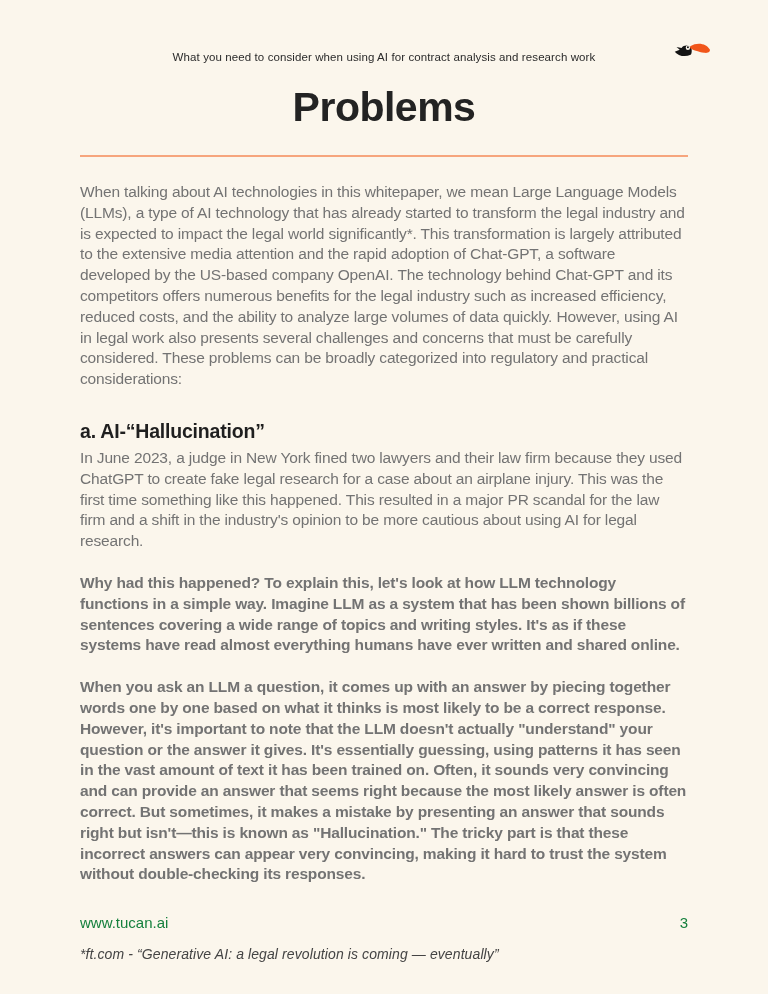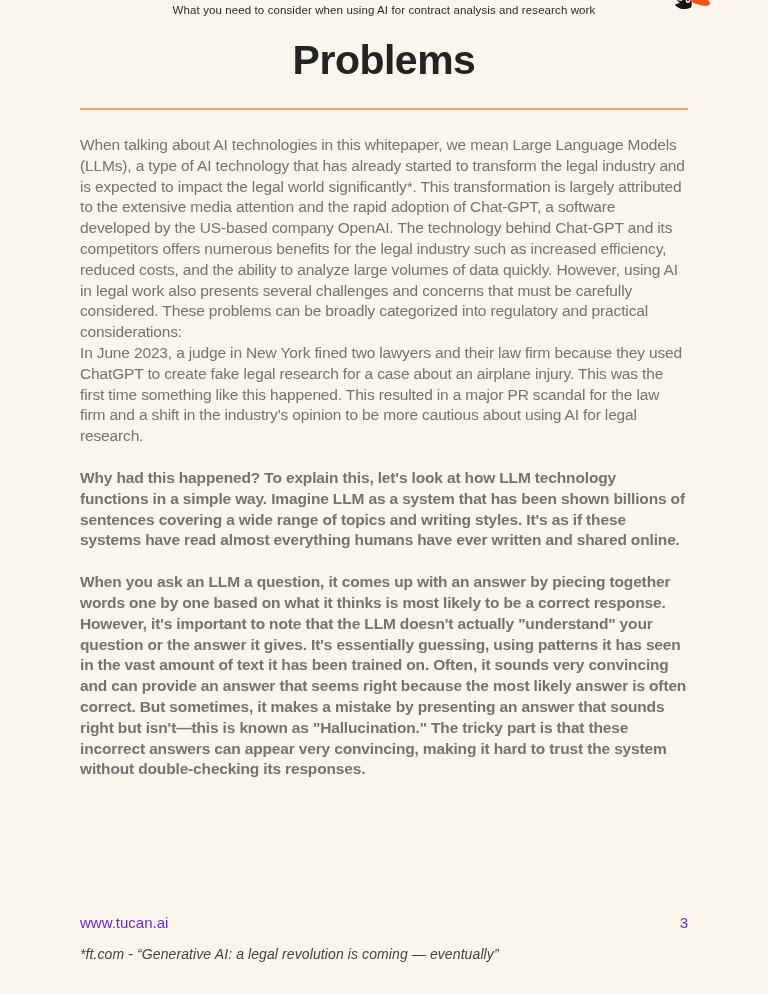--- a/index.html
+++ b/index.html
@@ -15,20 +15,21 @@
     background: #FBF6EC;
     font-family: "Liberation Sans", sans-serif;
     color: #3A3A3A;
     overflow: hidden;
   }
   .content {
     padding: 0 80px;
   }
   .header {
     position: relative;
+    margin-top: 47px;
     text-align: center;
   }
   .running-title {
     font-size: 11.5px;
     font-weight: 500;
     color: #2B2B2B;
     letter-spacing: 0.1px;
   }
   .logo {
     position: absolute;
@@ -75,21 +76,21 @@
   }
   .footer-row {
     position: absolute;
     left: 80px;
     right: 80px;
     top: 914px;
     display: flex;
     justify-content: space-between;
     align-items: baseline;
     font-size: 15px;
-    color: #6d28d9;
+    color: #15803d;
   }
   .footnote {
     position: absolute;
     left: 80px;
     top: 946px;
     font-size: 14px;
     font-style: italic;
     color: #444444;
     letter-spacing: 0.1px;
   }
@@ -114,20 +115,21 @@
         </svg>
       </span>
     </div>
 
     <div class="page-title">Problems</div>
 
     <hr class="divider">
 
     <p class="body-text intro">When talking about AI technologies in this whitepaper, we mean Large Language Models (LLMs), a type of AI technology that has already started to transform the legal industry and is expected to impact the legal world significantly*. This transformation is largely attributed to the extensive media attention and the rapid adoption of Chat-GPT, a software developed by the US-based company OpenAI. The technology behind Chat-GPT and its competitors offers numerous benefits for the legal industry such as increased efficiency, reduced costs, and the ability to analyze large volumes of data quickly. However, using AI in legal work also presents several challenges and concerns that must be carefully considered. These problems can be broadly categorized into regulatory and practical considerations:</p>
 
+    <div class="section-heading">a. AI-“Hallucination”</div>
 
     <p class="body-text para">In June 2023, a judge in New York fined two lawyers and their law firm because they used ChatGPT to create fake legal research for a case about an airplane injury. This was the first time something like this happened. This resulted in a major PR scandal for the law firm and a shift in the industry's opinion to be more cautious about using AI for legal research.</p>
 
     <p class="body-text para">Why had this happened? To explain this, let's look at how LLM technology functions in a simple way. Imagine LLM as a system that has been shown billions of sentences covering a wide range of topics and writing styles. It's as if these systems have read almost everything humans have ever written and shared online.</p>
 
     <p class="body-text para">When you ask an LLM a question, it comes up with an answer by piecing together words one by one based on what it thinks is most likely to be a correct response. However, it's important to note that the LLM doesn't actually "understand" your question or the answer it gives. It's essentially guessing, using patterns it has seen in the vast amount of text it has been trained on. Often, it sounds very convincing and can provide an answer that seems right because the most likely answer is often correct. But sometimes, it makes a mistake by presenting an answer that sounds right but isn't—this is known as "Hallucination." The tricky part is that these incorrect answers can appear very convincing, making it hard to trust the system without double-checking its responses.</p>
 
   </div>
 
   <div class="footer-row">

